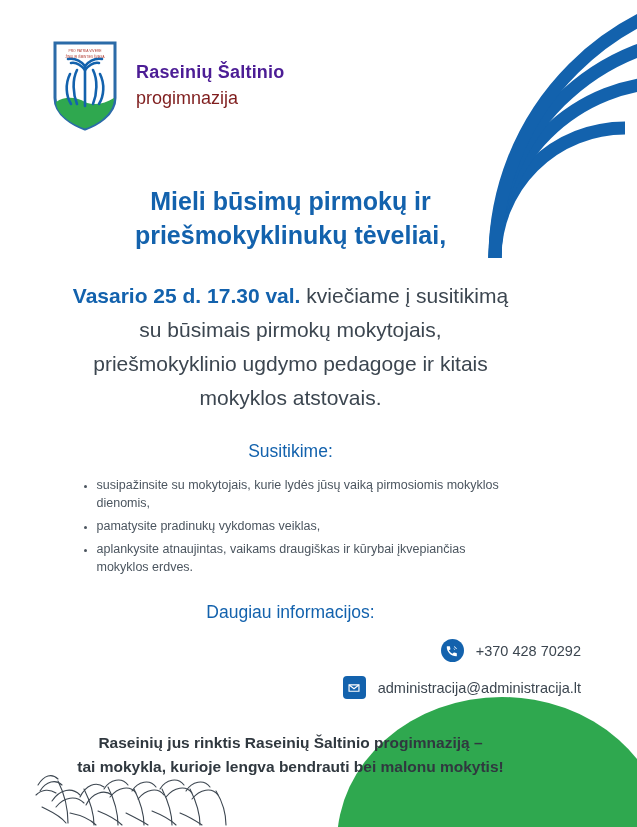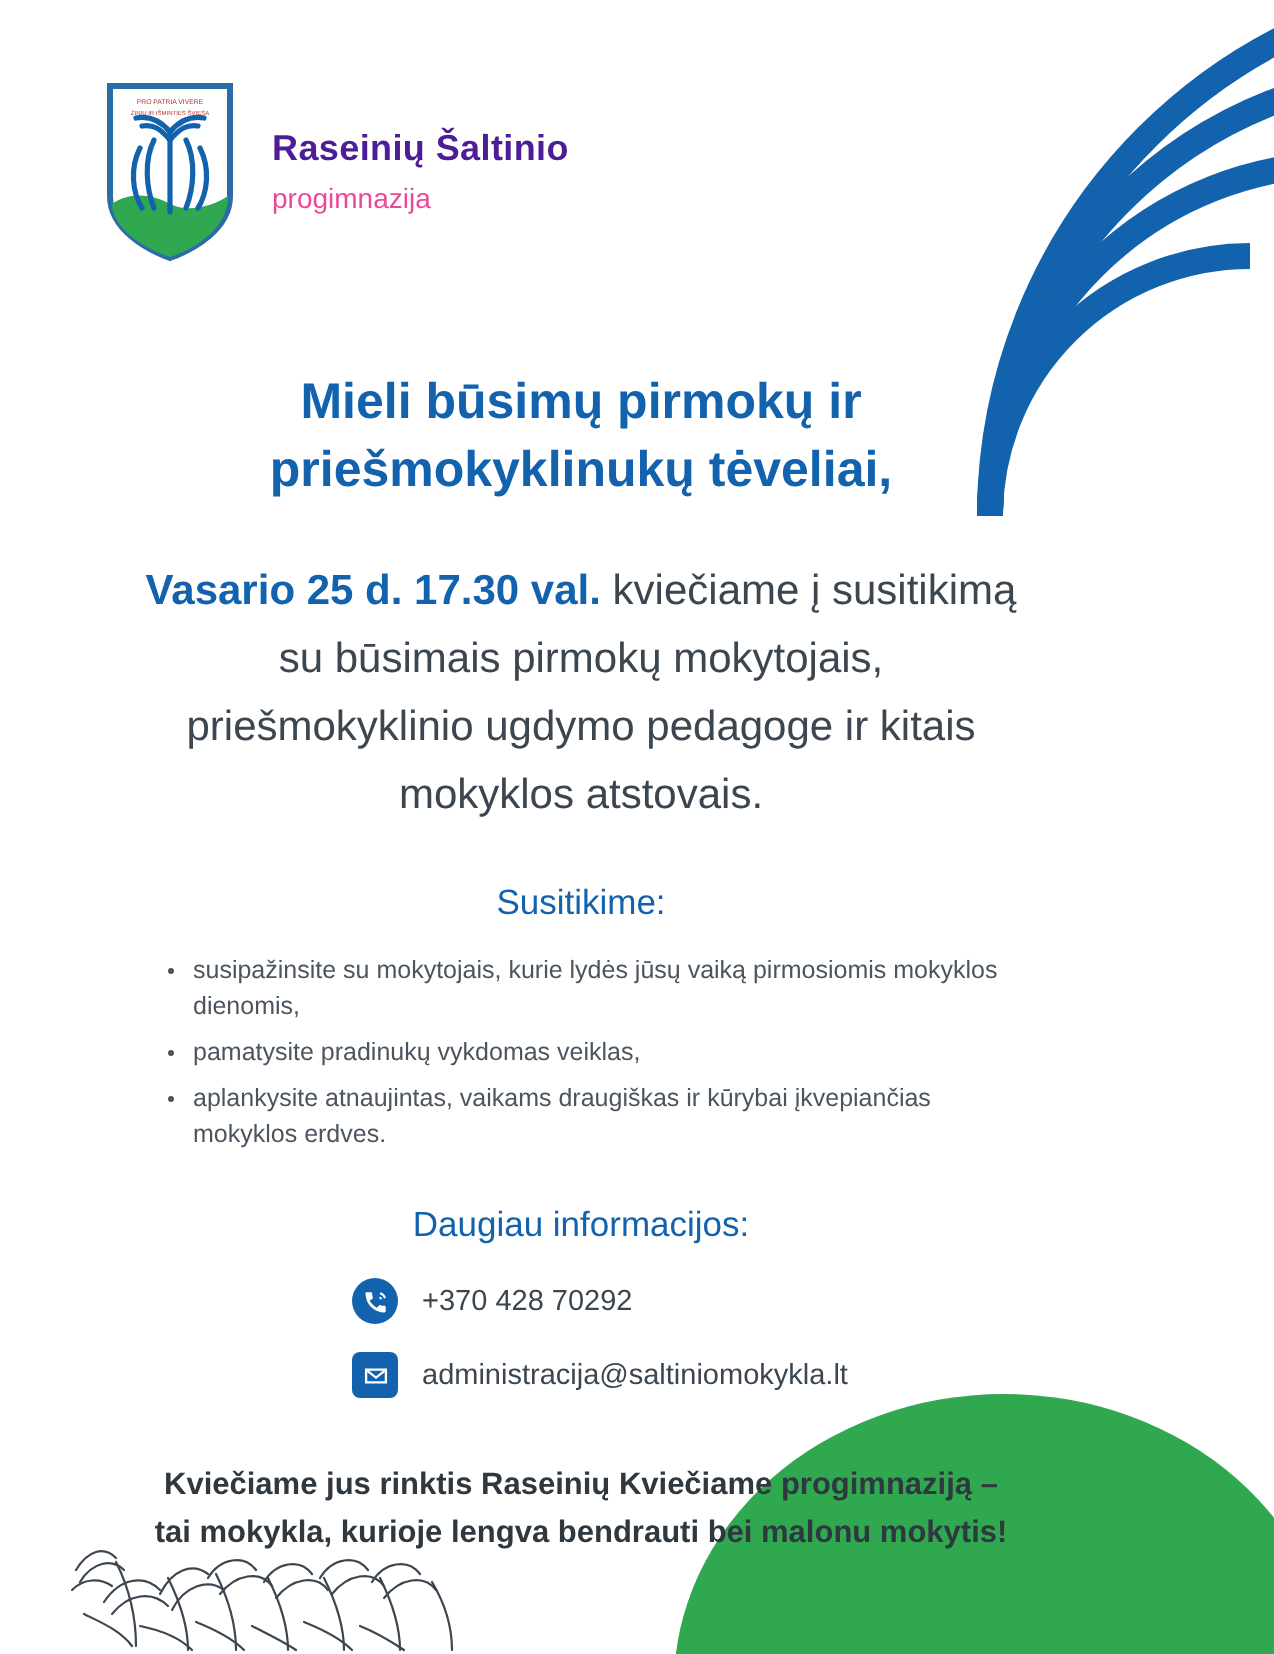--- a/index.html
+++ b/index.html
@@ -52,22 +52,22 @@
     position: relative;
   }
   .school-name {
     font-size: 18px;
     font-weight: bold;
     color: #4c1d95;
     letter-spacing: 0.2px;
     line-height: 1.1;
   }
   .school-sub {
-    font-size: 14px;
-    color: #ec4899;
+    font-size: 18px;
+    color: #7f1d1d;
     margin-top: 6px;
   }
 
   
   .content {
     position: absolute;
     top: 185px;
     left: 0;
     width: 581px;
     text-align: center;
@@ -113,21 +113,21 @@
   }
 
   h2.section.more {
     margin-top: 26px;
   }
 
   .contacts {
     margin-top: 16px;
     display: flex;
     flex-direction: column;
-    align-items: flex-start;
+    align-items: flex-end;
     gap: 14px;
     padding-left: 176px;
   }
   .contact-row {
     display: flex;
     align-items: center;
     gap: 12px;
     font-size: 14.5px;
     color: #3c4650;
   }
@@ -237,26 +237,26 @@
       <span>+370 428 70292</span>
     </div>
     <div class="contact-row">
       <span class="cicon mail">
         <svg width="14" height="14" viewBox="0 0 24 24" aria-hidden="true">
           <path fill="#ffffff" d="M3 6h18v12H3z" opacity="0"></path>
           <path fill="none" stroke="#ffffff" stroke-width="2" d="M3.5 6.5h17v11h-17z"></path>
           <path fill="none" stroke="#ffffff" stroke-width="2" d="M3.8 7l8.2 6.4L20.2 7"></path>
         </svg>
       </span>
-      <span>administracija@saltiniomokykla.lt</span>
+      <span>administracija@administracija.lt</span>
     </div>
   </div>
 
   <p class="closing">
-    <span>Kviečiame jus rinktis Raseinių Kviečiame progimnaziją –</span><br>
+    <span>Raseinių jus rinktis Raseinių Šaltinio progimnaziją –</span><br>
     <span>tai mokykla, kurioje lengva bendrauti bei malonu mokytis!</span>
   </p>
 </div>
 
 <div class="sketch">
   <svg width="230" height="60" viewBox="0 0 230 60" aria-hidden="true">
     <g fill="none" stroke="#3c4650" stroke-width="1.1" stroke-linecap="round">
       <path d="M4 18 C10 8 18 6 24 12"></path>
       <path d="M6 24 C12 14 22 12 28 18"></path>
       <path d="M2 28 C8 22 16 22 22 26"></path>

